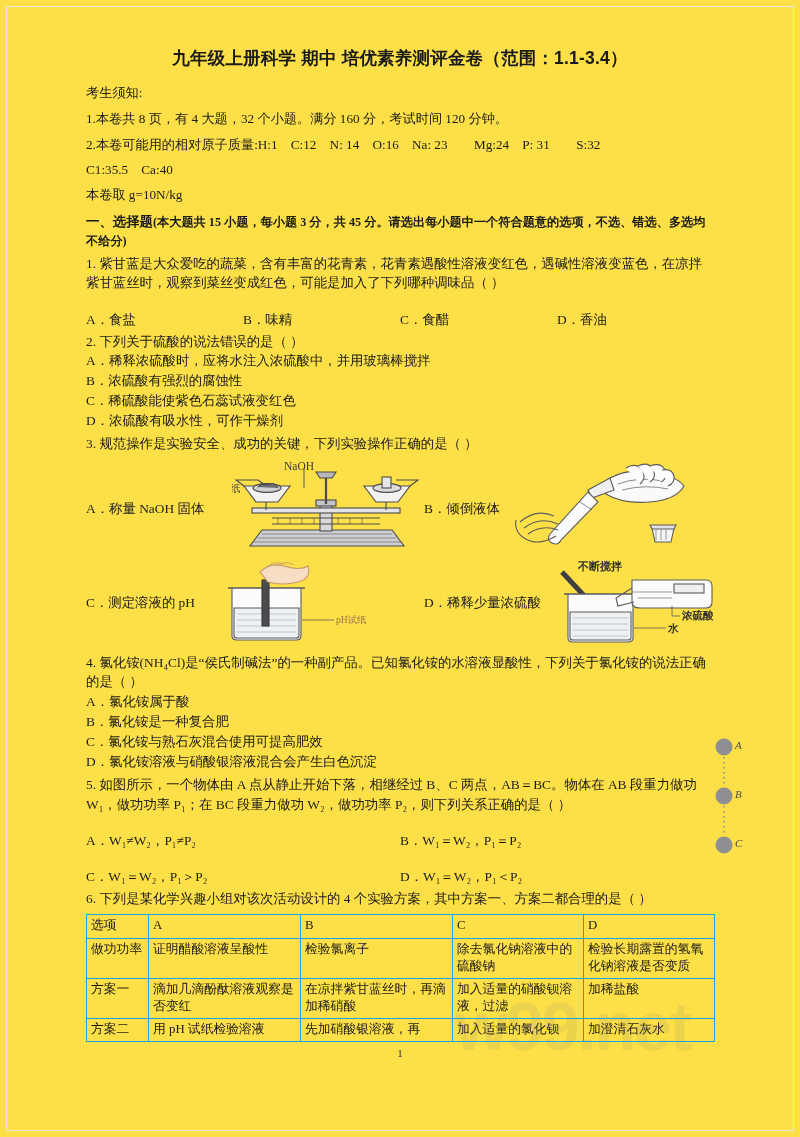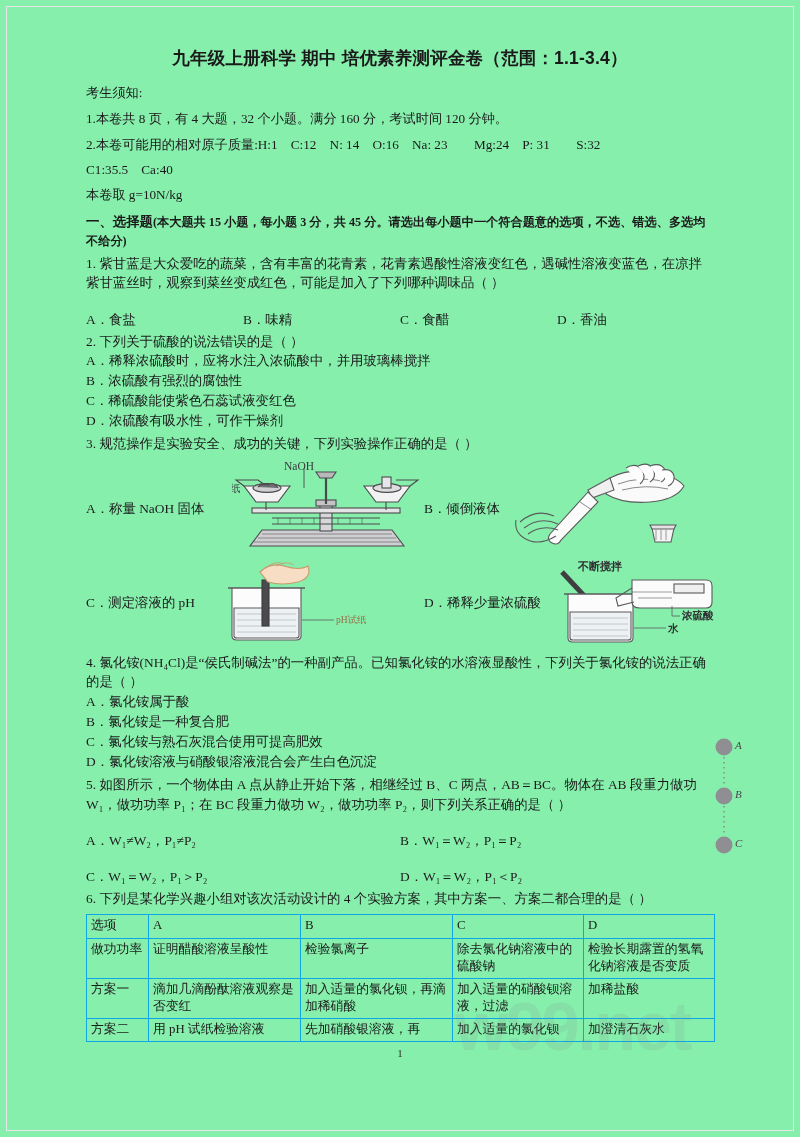--- a/index.html
+++ b/index.html
@@ -11,21 +11,21 @@
     width: 800px;
     height: 1137px;
     position: relative;
     font-family: "Liberation Serif", "DejaVu Serif", serif;
     color: #1a1a1a;
     overflow: hidden;
   }
   .page {
     position: absolute;
     inset: 0;
-    background: #86efac;
+    background: #fde047;
     padding: 4px;
   }
   
   .scan-edge {
     position: absolute;
     left: 6px; top: 6px; right: 6px; bottom: 6px;
     border: 1px solid #e6e6e6;
     pointer-events: none;
   }
   .content {
@@ -386,21 +386,21 @@
         <tr>
           <td class="hdr-label">做功功率</td>
           <td>证明醋酸溶液呈酸性</td>
           <td>检验氯离子</td>
           <td>除去氯化钠溶液中的硫酸钠</td>
           <td>检验长期露置的氢氧化钠溶液是否变质</td>
         </tr>
         <tr>
           <td class="hdr-label">方案一</td>
           <td>滴加几滴酚酞溶液观察是否变红</td>
-          <td>加入适量的氯化钡，再滴加稀硝酸</td>
+          <td>在凉拌紫甘蓝丝时，再滴加稀硝酸</td>
           <td>加入适量的硝酸钡溶液，过滤</td>
           <td>加稀盐酸</td>
         </tr>
         <tr>
           <td class="hdr-label">方案二</td>
           <td>用 pH 试纸检验溶液</td>
           <td>先加硝酸银溶液，再</td>
           <td>加入适量的氯化钡</td>
           <td>加澄清石灰水</td>
         </tr>

